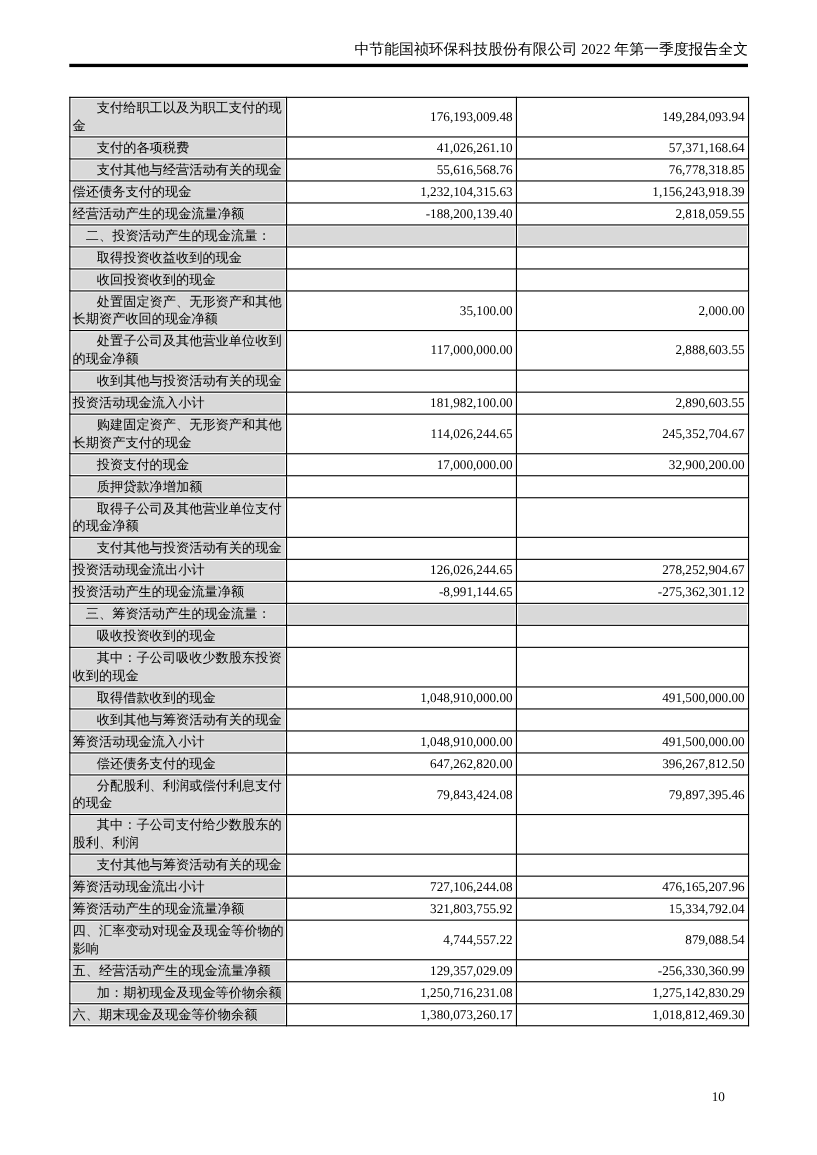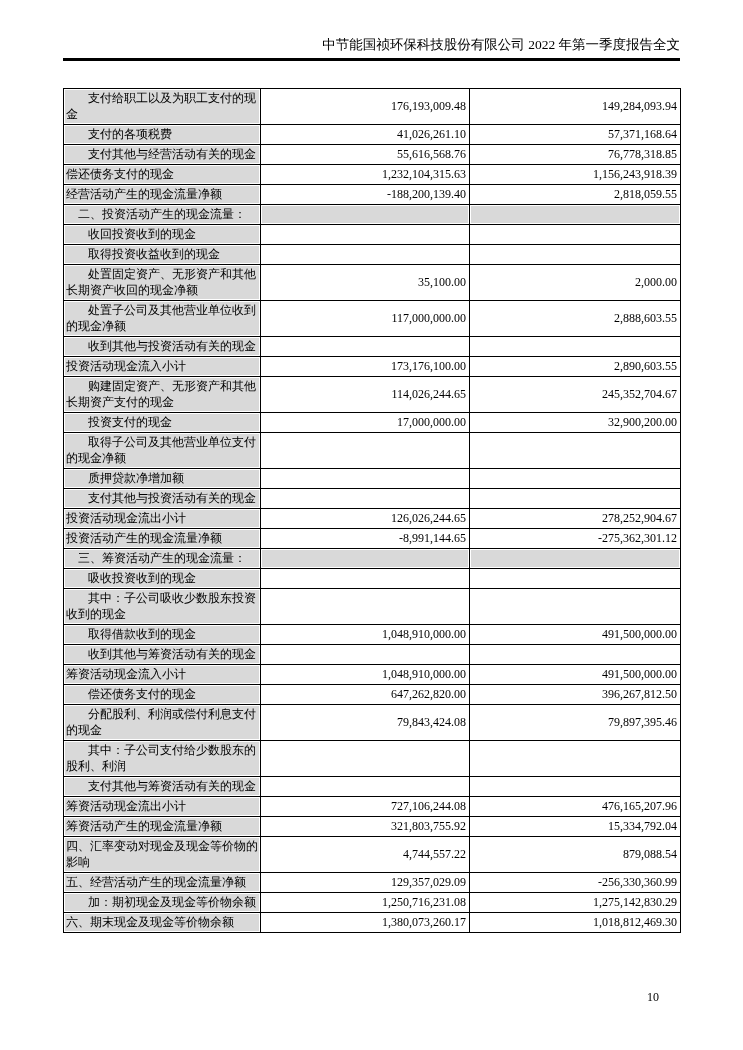--- a/index.html
+++ b/index.html
@@ -97,27 +97,27 @@
     <td class="num">2,818,059.55</td>
   </tr>
 
   <tr class="section">
     <td class="label">二、投资活动产生的现金流量：</td>
     <td class="num"></td>
     <td class="num"></td>
   </tr>
 
   <tr>
+    <td class="label indent">取得投资收益收到的现金</td>
+    <td class="num"></td>
+    <td class="num"></td>
+  </tr>
+
+  <tr>
     <td class="label indent">收回投资收到的现金</td>
-    <td class="num"></td>
-    <td class="num"></td>
-  </tr>
-
-  <tr>
-    <td class="label indent">取得投资收益收到的现金</td>
     <td class="num"></td>
     <td class="num"></td>
   </tr>
 
   <tr>
     <td class="label indent">处置固定资产、无形资产和其他长期资产收回的现金净额</td>
     <td class="num">35,100.00</td>
     <td class="num">2,000.00</td>
   </tr>
 
@@ -128,44 +128,44 @@
   </tr>
 
   <tr>
     <td class="label indent">收到其他与投资活动有关的现金</td>
     <td class="num"></td>
     <td class="num"></td>
   </tr>
 
   <tr>
     <td class="label">投资活动现金流入小计</td>
-    <td class="num">173,176,100.00</td>
+    <td class="num">181,982,100.00</td>
     <td class="num">2,890,603.55</td>
   </tr>
 
   <tr>
     <td class="label indent">购建固定资产、无形资产和其他长期资产支付的现金</td>
     <td class="num">114,026,244.65</td>
     <td class="num">245,352,704.67</td>
   </tr>
 
   <tr>
     <td class="label indent">投资支付的现金</td>
     <td class="num">17,000,000.00</td>
     <td class="num">32,900,200.00</td>
   </tr>
 
   <tr>
+    <td class="label indent">质押贷款净增加额</td>
+    <td class="num"></td>
+    <td class="num"></td>
+  </tr>
+
+  <tr>
     <td class="label indent">取得子公司及其他营业单位支付的现金净额</td>
-    <td class="num"></td>
-    <td class="num"></td>
-  </tr>
-
-  <tr>
-    <td class="label indent">质押贷款净增加额</td>
     <td class="num"></td>
     <td class="num"></td>
   </tr>
 
   <tr>
     <td class="label indent">支付其他与投资活动有关的现金</td>
     <td class="num"></td>
     <td class="num"></td>
   </tr>
 

